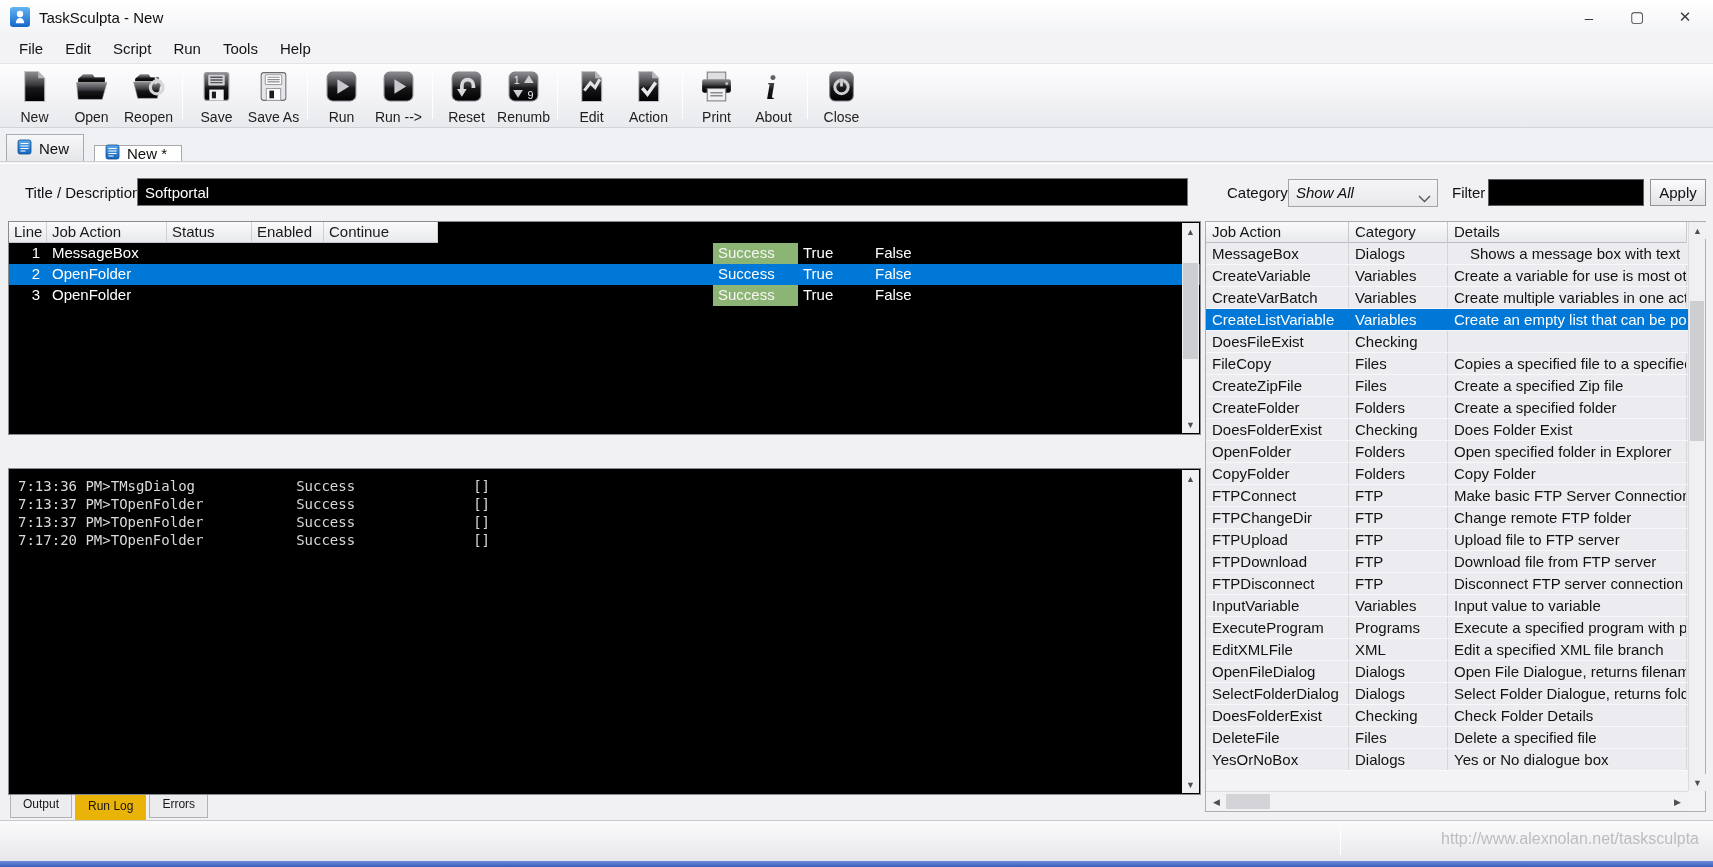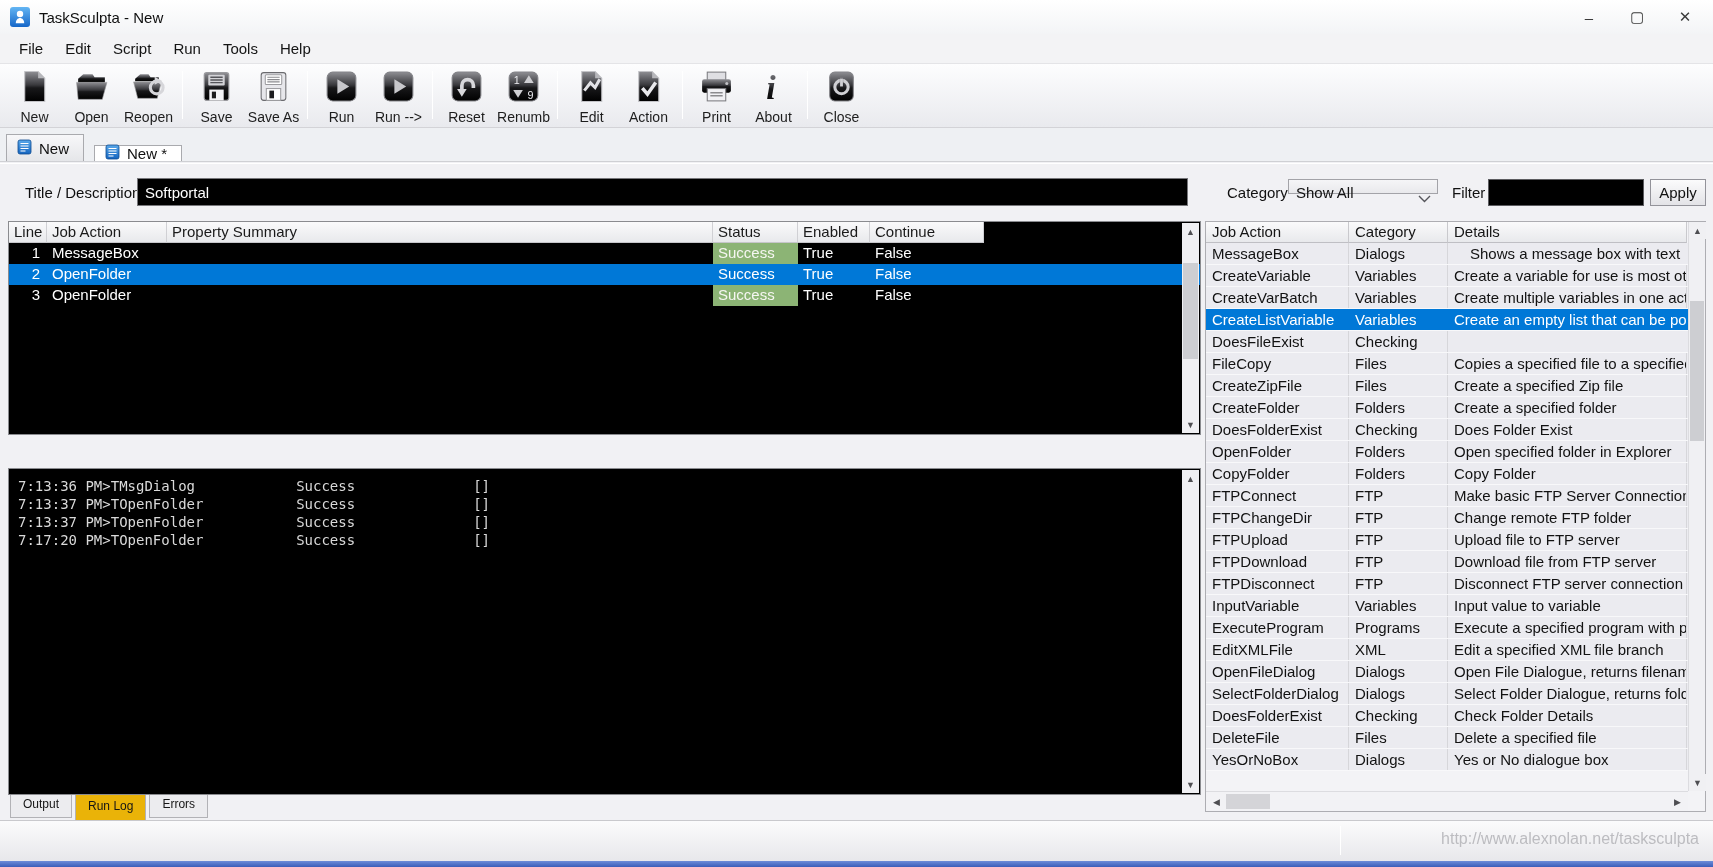--- a/index.html
+++ b/index.html
@@ -75,23 +75,23 @@
     background:#000; border:1px solid #8a8b8f; }
   .log-pre { margin:0; padding:8px 0 0 9px; font-family:"DejaVu Sans Mono", monospace;
     font-size:14px; line-height:18px; color:#d9d9d9; }
   .log-tabs { position:absolute; left:10px; top:795px; display:flex; align-items:flex-start; }
   .ltab { height:23px; padding:2px 12px 0; font-size:12px; background:#ececef;
     border:1px solid #b2b2b6; border-top:none; margin-right:3px; color:#161616; }
   .ltab.active { background:#eab308; height:30px; padding-top:4px; }
 
   
   .cat-label { position:absolute; left:1227px; top:184px; font-size:15px; }
-  .cat-select { position:absolute; left:1288px; top:179px; width:150px; height:15px;
+  .cat-select { position:absolute; left:1288px; top:179px; width:150px; height:28px;
     background:linear-gradient(#f5f5f7,#e9e9ec); border:1px solid #a3a3a8; font-size:15px;
-    padding:4px 22px 0 7px; }
+    padding:4px 22px 0 7px;font-style:italic; }
   .cat-select .chev { position:absolute; right:6px; top:9px; }
   .filter-label { position:absolute; left:1452px; top:184px; font-size:15px; }
   .filter-input { position:absolute; left:1488px; top:179px; width:156px; height:27px;
     background:#000; border:1px solid #5c5c60; color:#fff; padding:0 6px;
     font-family:"Liberation Sans", sans-serif; font-size:15px; }
   .apply-btn { position:absolute; left:1650px; top:179px; width:56px; height:27px;
     background:linear-gradient(#fbfbfc,#e3e3e7); border:1px solid #93939a; font-size:15px;
     text-align:center; padding-top:4px; color:#101010; }
 
   .rtable { position:absolute; left:1205px; top:221px; width:501px; height:591px;
@@ -432,21 +432,20 @@
 
 <div class="workspace"></div>
 
 <span class="title-label">Title / Description</span>
 <input class="title-input" value="Softportal" style="">
 
 <div class="main-grid">
   <div class="mg-header" id="mg-header">
       <div class="mg-hcell" style="width: 38px;">Line</div>
       <div class="mg-hcell" style="width: 120px;">Job Action</div>
-      <div class="mg-hcell" style="width: 546px;">Property Summary</div>
       <div class="mg-hcell" style="width: 85px;">Status</div>
       <div class="mg-hcell" style="width: 72px;">Enabled</div>
       <div class="mg-hcell" style="width: 114px;">Continue</div>
     </div>
   <div id="mg-body">
       <div class="mg-row">
         <div class="mg-cell line" style="width: 38px;">1</div>
         <div class="mg-cell" style="width: 120px;">MessageBox</div>
         <div class="mg-cell" style="width: 546px;"></div>
         <div class="mg-cell success" style="width: 85px;">Success</div>

